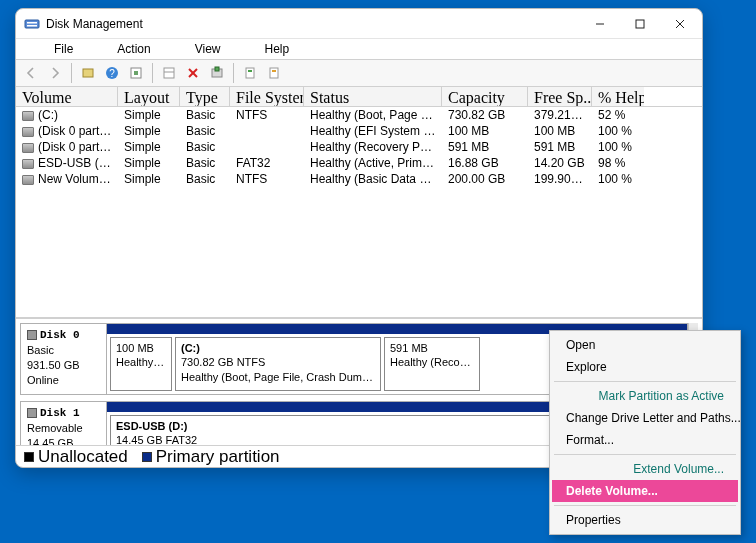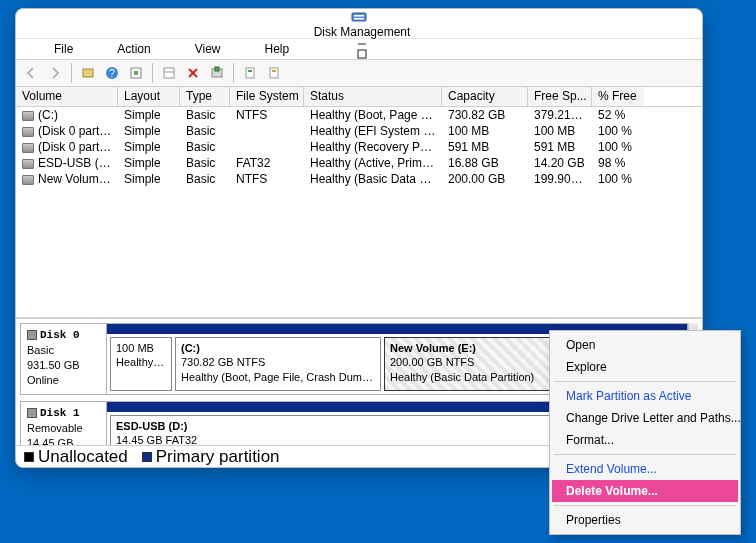--- a/index.html
+++ b/index.html
@@ -25,21 +25,20 @@
     flex-direction: column;
     box-shadow: 0 6px 20px rgba(0,0,0,0.25);
   }
   
   .titlebar {
     height: 30px;
     display: flex;
     align-items: center;
     padding: 0 2px 0 8px;
     border-bottom: 1px solid #e5e5e5;
-    flex-direction: column;
   }
   .titlebar .app-icon {
     width: 16px; height: 16px; margin-right: 6px;
     display:flex;align-items:center;justify-content:center;
   }
   .titlebar .title { flex: 1; font-size: 12px; color:#000; }
   .winbtn {
     width: 40px; height: 28px; display:flex; align-items:center; justify-content:center;
     color:#222;
   }
@@ -74,24 +73,25 @@
   }
   .thead {
     display:flex;
     background:#fff;
     border-bottom:1px solid #d0d0d0;
     height:20px;
   }
   .th {
     border-right:1px solid #d0d0d0;
     padding:2px 6px;
-    font-size:12px;
+    font-size:16px;
     color:#000;
     overflow:hidden; white-space:nowrap; text-overflow:clip;
     background:#f4f4f4;
+    font-family:Liberation Serif, serif;
   }
   .th:last-child { border-right:none; }
   .tbody { background:#fff; }
   .tr { display:flex; height:16px; align-items:center; }
   .td {
     padding: 0 6px;
     font-size:12px;
     color:#000;
     overflow:hidden; white-space:nowrap; text-overflow:ellipsis;
   }
@@ -186,21 +186,21 @@
     border:1px solid #bfbfbf;
     box-shadow: 3px 3px 8px rgba(0,0,0,0.25);
     padding:3px 2px;
     font-size:12px;
   }
   .ctxitem {
     padding:4px 14px;
     color:#000;
     white-space:nowrap;
   }
-  .ctxitem.disabled { color:#1d4ed8; }
+  .ctxitem.disabled { color:#0f766e;text-align:right; }
   .ctxitem.highlight {
     background:#ec4899;
     color:#fff;
     font-weight:bold;
   }
   .ctxsep {
     height:1px;
     background:#d0d0d0;
     margin:3px 2px;
   }
@@ -318,21 +318,21 @@
 
   <div class="table">
     <div class="thead">
       <div class="th c-vol">Volume</div>
       <div class="th c-lay">Layout</div>
       <div class="th c-typ">Type</div>
       <div class="th c-fs">File System</div>
       <div class="th c-sta">Status</div>
       <div class="th c-cap">Capacity</div>
       <div class="th c-fre">Free Sp...</div>
-      <div class="th c-pct">% Free</div>
+      <div class="th c-pct">% Help</div>
     </div>
     <div class="tbody" id="tbody">
         <div class="tr">
           <div class="td c-vol"><span class="vol-icon"></span>(C:)</div>
           <div class="td c-lay">Simple</div>
           <div class="td c-typ">Basic</div>
           <div class="td c-fs">NTFS</div>
           <div class="td c-sta">Healthy (Boot, Page File, Cr...</div>
           <div class="td c-cap">730.82 GB</div>
           <div class="td c-fre">379.21 GB</div>
@@ -399,25 +399,20 @@
                 <div class="part" style="width: 62px;">
                   <div class="pn"></div>
                   <div class="ps">100 MB</div>
                   <div class="pd">Healthy (EFI S</div>
                 </div>
                 <div class="part" style="width: 206px;">
                   <div class="pn"> (C:)</div>
                   <div class="ps">730.82 GB NTFS</div>
                   <div class="pd">Healthy (Boot, Page File, Crash Dump, Basic D</div>
                 </div>
-                <div class="part selected" style="width: 180px;">
-                  <div class="pn">New Volume  (E:)</div>
-                  <div class="ps">200.00 GB NTFS</div>
-                  <div class="pd">Healthy (Basic Data Partition)</div>
-                </div>
                 <div class="part" style="width: 96px;">
                   <div class="pn"></div>
                   <div class="ps">591 MB</div>
                   <div class="pd">Healthy (Recovery P:</div>
                 </div>
               </div>
           </div>
         </div>
 
         <div class="diskrow">

